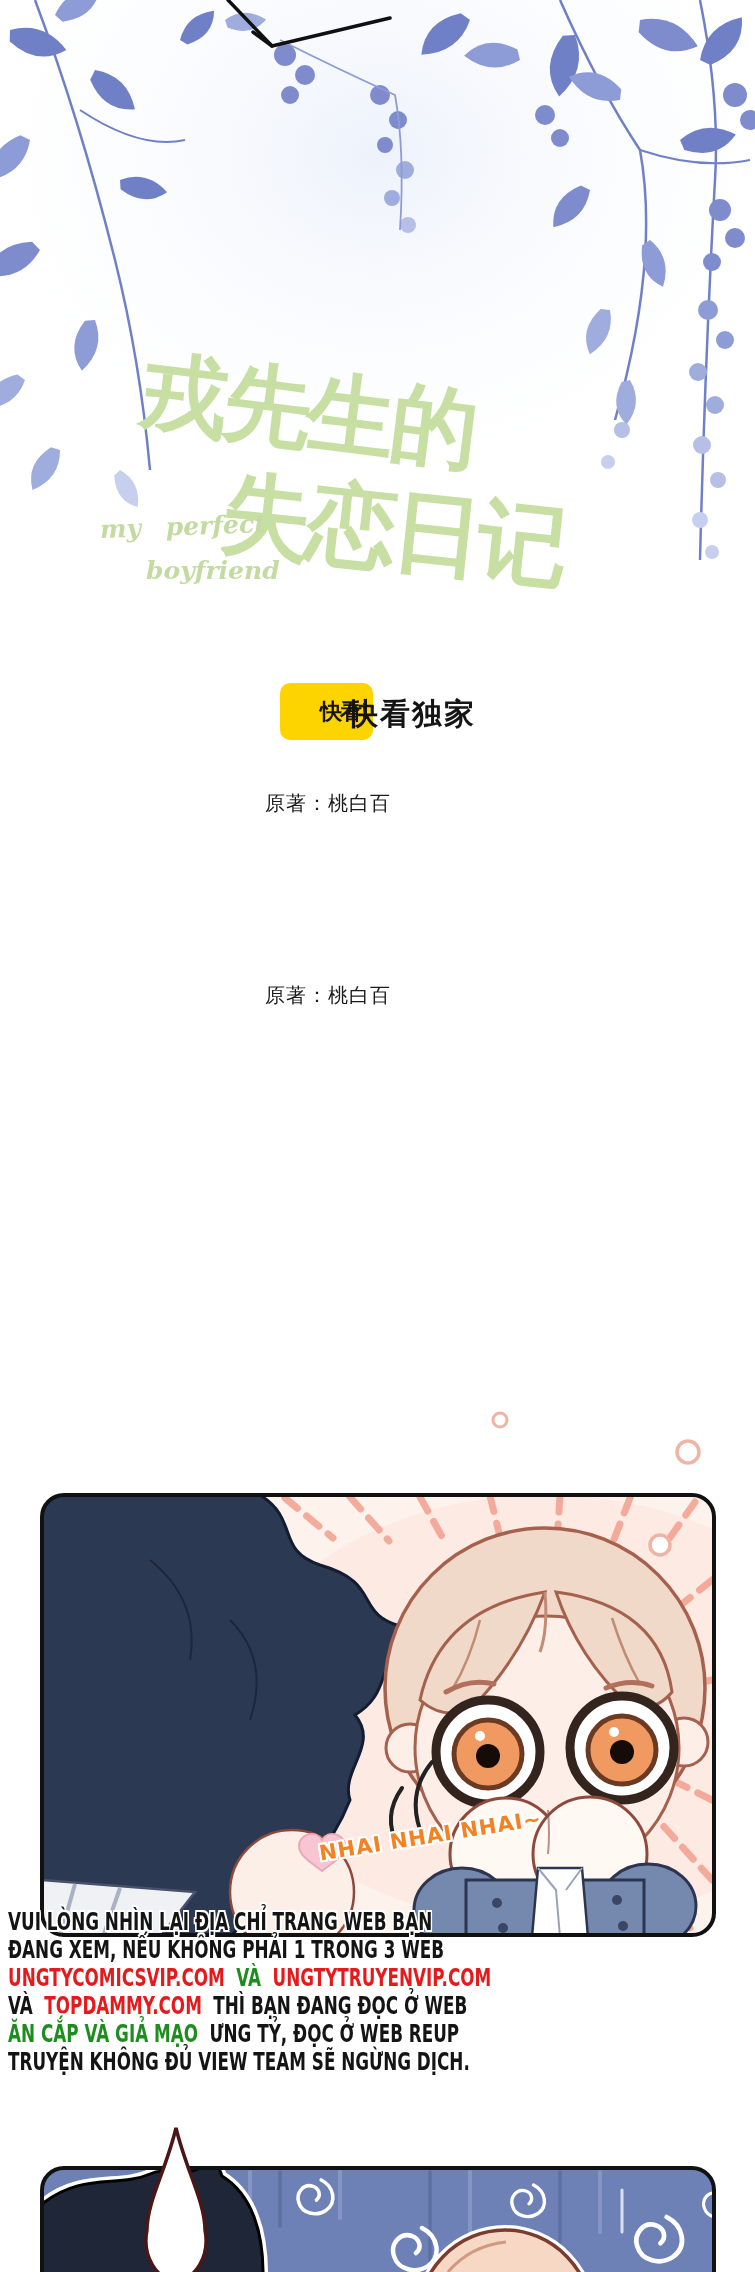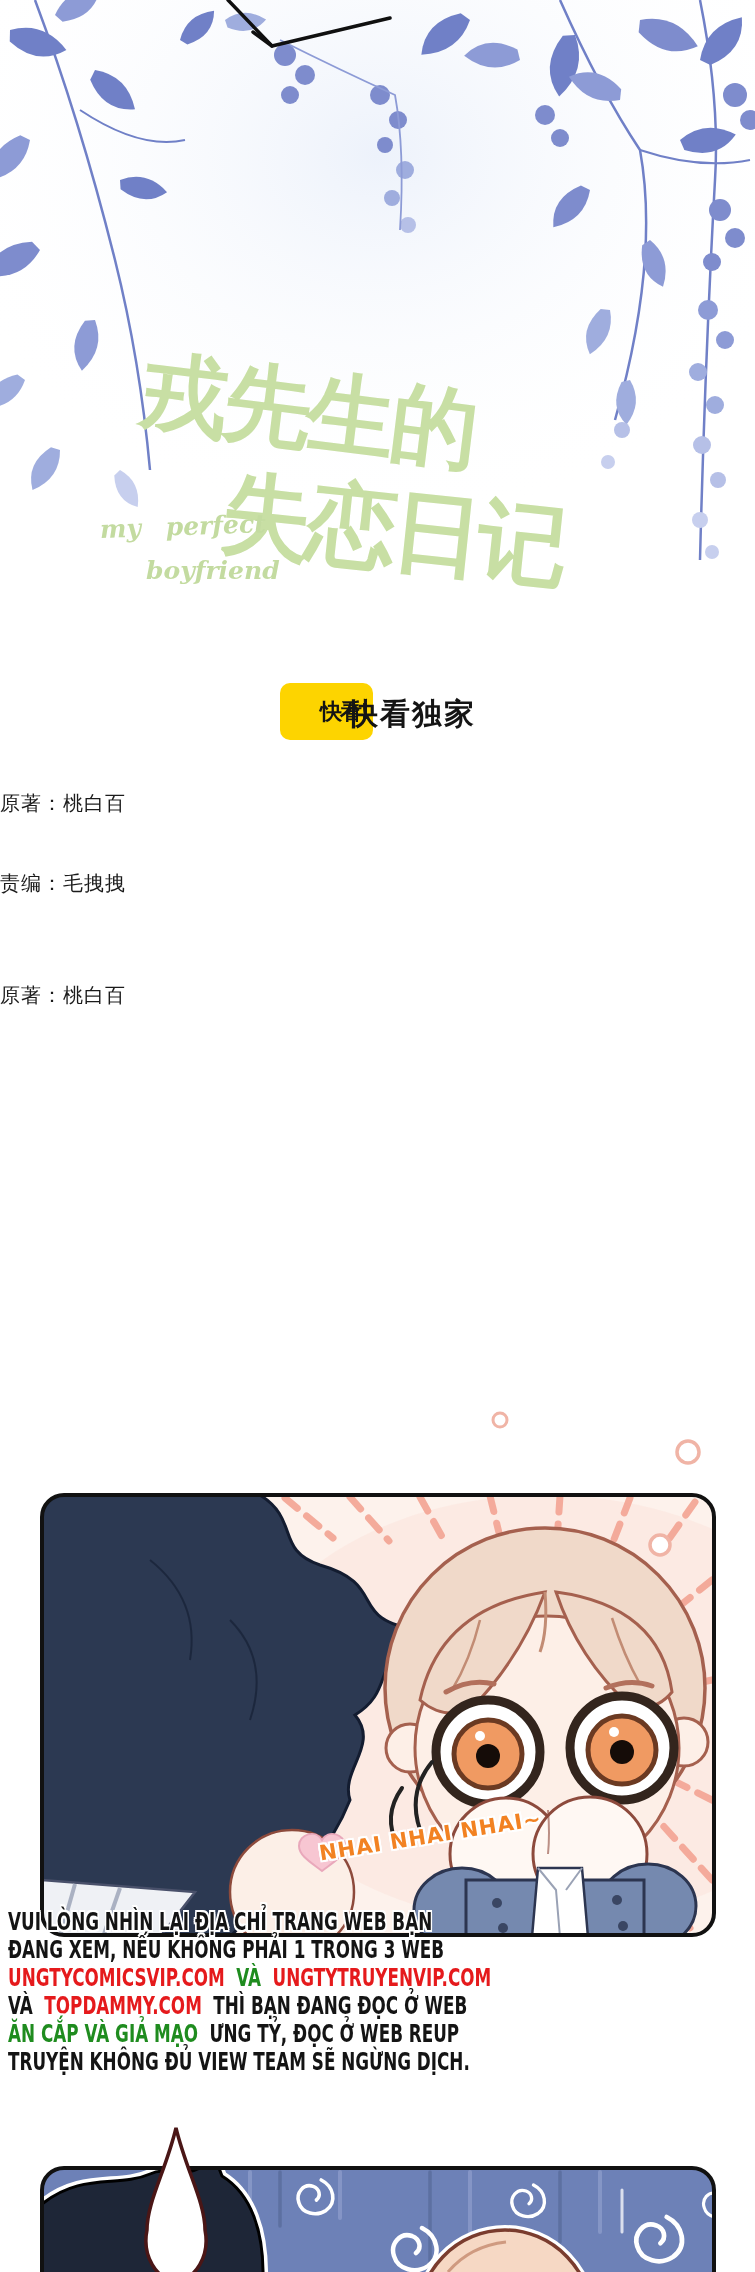--- a/index.html
+++ b/index.html
@@ -31,21 +31,21 @@
     background:#fdd400;z-index:2;display:flex;align-items:center;justify-content:center;padding-left:35px;
   }
   #badge span{font-weight:bold;font-size:22px;color:#141414;letter-spacing:-2px;}
   #exclusive{
     left:348px;top:694px;font-size:30px;font-weight:bold;color:#141414;
     z-index:2;letter-spacing:2px;
   }
 
   
   .credit{
-    left:0;width:656px;color:#1b1b1b;z-index:2;
+    left:0;width:656px;text-align:center;color:#1b1b1b;z-index:2;
     font-size:20px;letter-spacing:1px;
   }
   #credit1{top:790px;} #credit2{top:830px;} #credit3{top:870px;}
   #adapt{top:937px;font-size:21px;} #credit4{top:982px;}
 
   
   #sfx{
     left:318px;top:1824px;z-index:3;font-size:21px;font-weight:bold;
     color:#f28222;transform:rotate(-9deg);letter-spacing:1px;
     text-shadow:-2px 0 #fff,2px 0 #fff,0 -2px #fff,0 2px #fff,
@@ -299,21 +299,20 @@
   <div id="cn2" class="abs cn-title">失恋日记</div>
   <div id="en1" class="abs en-title">my perfect</div>
   <div id="en2" class="abs en-title">boyfriend</div>
 
   <div id="badge" class="abs">
     <span>快看!</span>
   </div>
   <div id="exclusive" class="abs">快看独家</div>
 
   <div id="credit1" class="abs credit">原著：桃白百</div>
-  <div id="credit3" class="abs credit">责编：毛拽拽</div>
   <div id="credit4" class="abs credit">原著：桃白百</div>
 
   <div id="sfx" class="abs">NHAI NHAI NHAI~</div>
 
   <div id="wm1" class="abs wm">VUI LÒNG NHÌN LẠI ĐỊA CHỈ TRANG WEB BẠN</div>
   <div id="wm2" class="abs wm">ĐANG XEM, NẾU KHÔNG PHẢI 1 TRONG 3 WEB</div>
   <div id="wm3" class="abs wm">
     <span class="seg red">UNGTYCOMICSVIP.COM</span>
     <span class="seg green">VÀ</span>
     <span class="seg red">UNGTYTRUYENVIP.COM</span>

